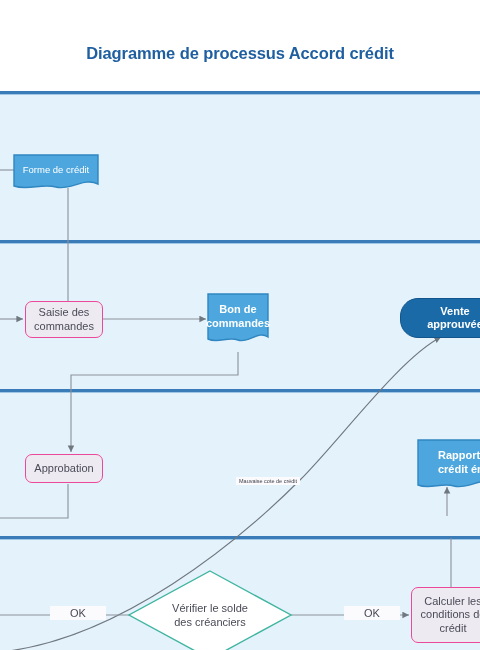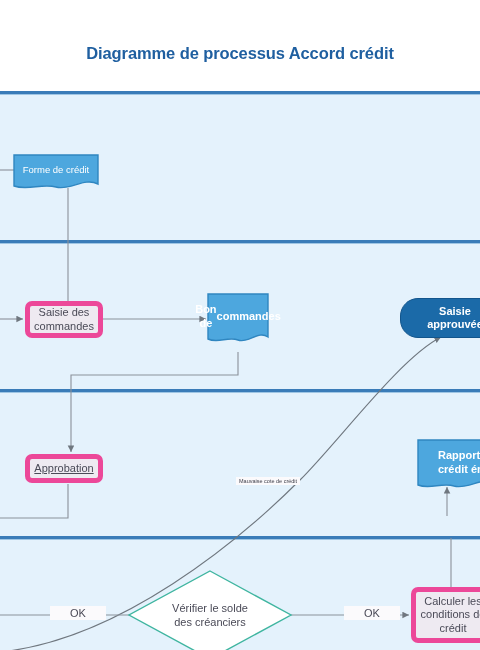--- a/index.html
+++ b/index.html
@@ -65,21 +65,21 @@
     box-sizing: border-box;
     display: flex;
     align-items: center;
     justify-content: center;
     text-align: center;
     line-height: 1.2;
   }
   
   .proc {
     background: #eeeaf1;
-    border: 5px solid #ec4899;
+    border: 1px solid #ec4899;
     border-radius: 7px;
     color: #4a4a57;
     font-size: 11px;
   }
   
   .doc-wrap {
     position: absolute;
   }
   .doc-wrap svg {
     position: absolute;
@@ -215,32 +215,32 @@
 
   <div class="node proc" style="left:25px; top:261px; width:78px; height:37px; flex-direction:column;">
     <span>Saisie des</span>
     <span>commandes</span>
   </div>
 
   <div class="doc-wrap" style="left:206px; top:252px; width:64px; height:55px;">
     <svg width="64" height="55" viewBox="0 0 64 55">
       <path d="M2,2 L62,2 L62,45 C52,38 42,52 32,48 C22,44 12,52 2,47 Z" fill="#4da7de" stroke="#2f86c0" stroke-width="1.4"></path>
     </svg>
-    <div class="doc-label" style="flex-direction:row;">
+    <div class="doc-label" style="flex-direction:column;">
       <span>Bon de</span>
       <span>commandes</span>
     </div>
   </div>
 
   <div class="node term" style="left:400px; top:258px; width:110px; height:40px; flex-direction:column;">
-    <span>Saisie</span>
+    <span>Vente</span>
     <span>approuvée</span>
   </div>
 
-  <div class="node proc" style="left:25px; top:414px; width:78px; height:29px;text-decoration:underline;">
+  <div class="node proc" style="left:25px; top:414px; width:78px; height:29px;">
     <span>Approbation</span>
   </div>
 
   <div class="doc-wrap" style="left:416px; top:398px; width:82px; height:55px;">
     <svg width="82" height="55" viewBox="0 0 82 55">
       <path d="M2,2 L80,2 L80,45 C66,38 52,52 38,48 C26,44 14,52 2,47 Z" fill="#4da7de" stroke="#2f86c0" stroke-width="1.4"></path>
     </svg>
     <div class="doc-label" style="flex-direction:column; justify-content:center; padding-left:20px;">
       <span>Rapport de</span>
       <span>crédit émis</span>

